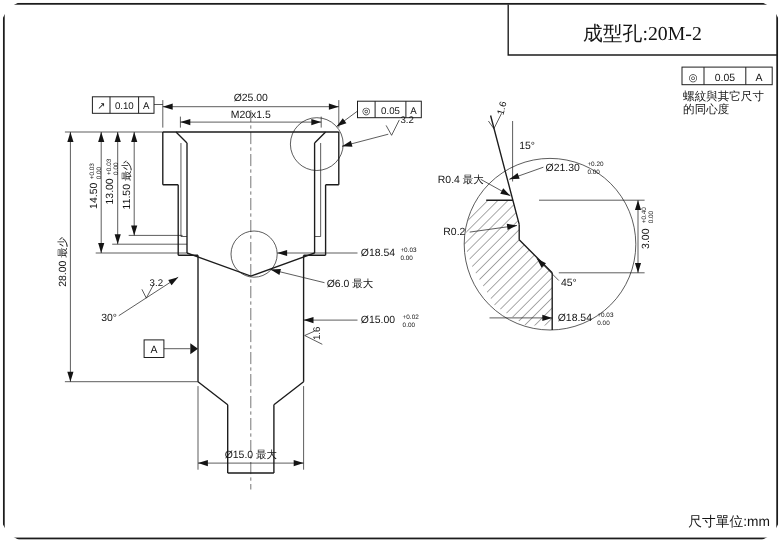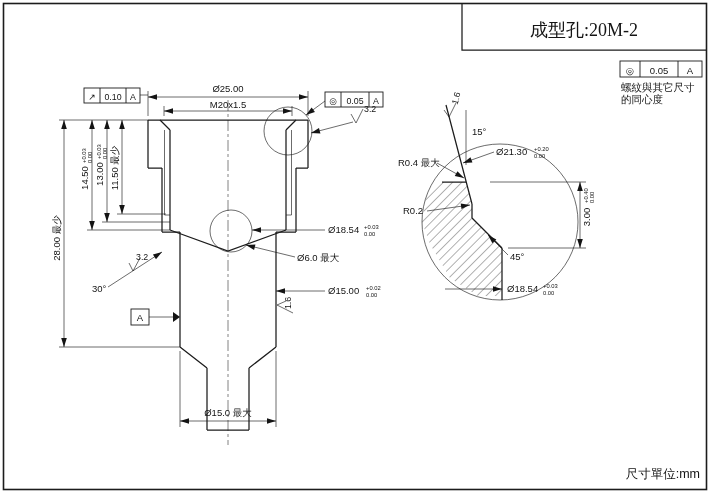--- a/index.html
+++ b/index.html
@@ -1,17 +1,17 @@
 <!DOCTYPE html>
 <html><head>
 <meta charset="utf-8">
 <style>
   html,body{margin:0;padding:0;background:#ffffff;}
   .sheet{width:710px;height:493px;background:#fff;position:relative;overflow:hidden;
-         font-family:"Liberation Sans",sans-serif;}
+         font-family:"Liberation Sans",sans-serif;border-radius:28px;}
   svg{display:block;}
   .ol{stroke:#1c1c1c;stroke-width:1.25;fill:none;stroke-linejoin:miter;}
   .tl{stroke:#1c1c1c;stroke-width:0.65;fill:none;}
   .dim{stroke:#1c1c1c;stroke-width:0.65;fill:none;}
   .cl{stroke:#1c1c1c;stroke-width:0.55;fill:none;stroke-dasharray:11 3 3 3;}
   .fcf{stroke:#1c1c1c;stroke-width:0.9;fill:#fff;}
   .pborder{fill:#ffffff;stroke:#1c1c1c;stroke-width:1.6;}
   text{fill:#141414;font-family:"Liberation Sans",sans-serif;}
   .t10{font-size:9.5px;}
   .t9{font-size:8.8px;}

